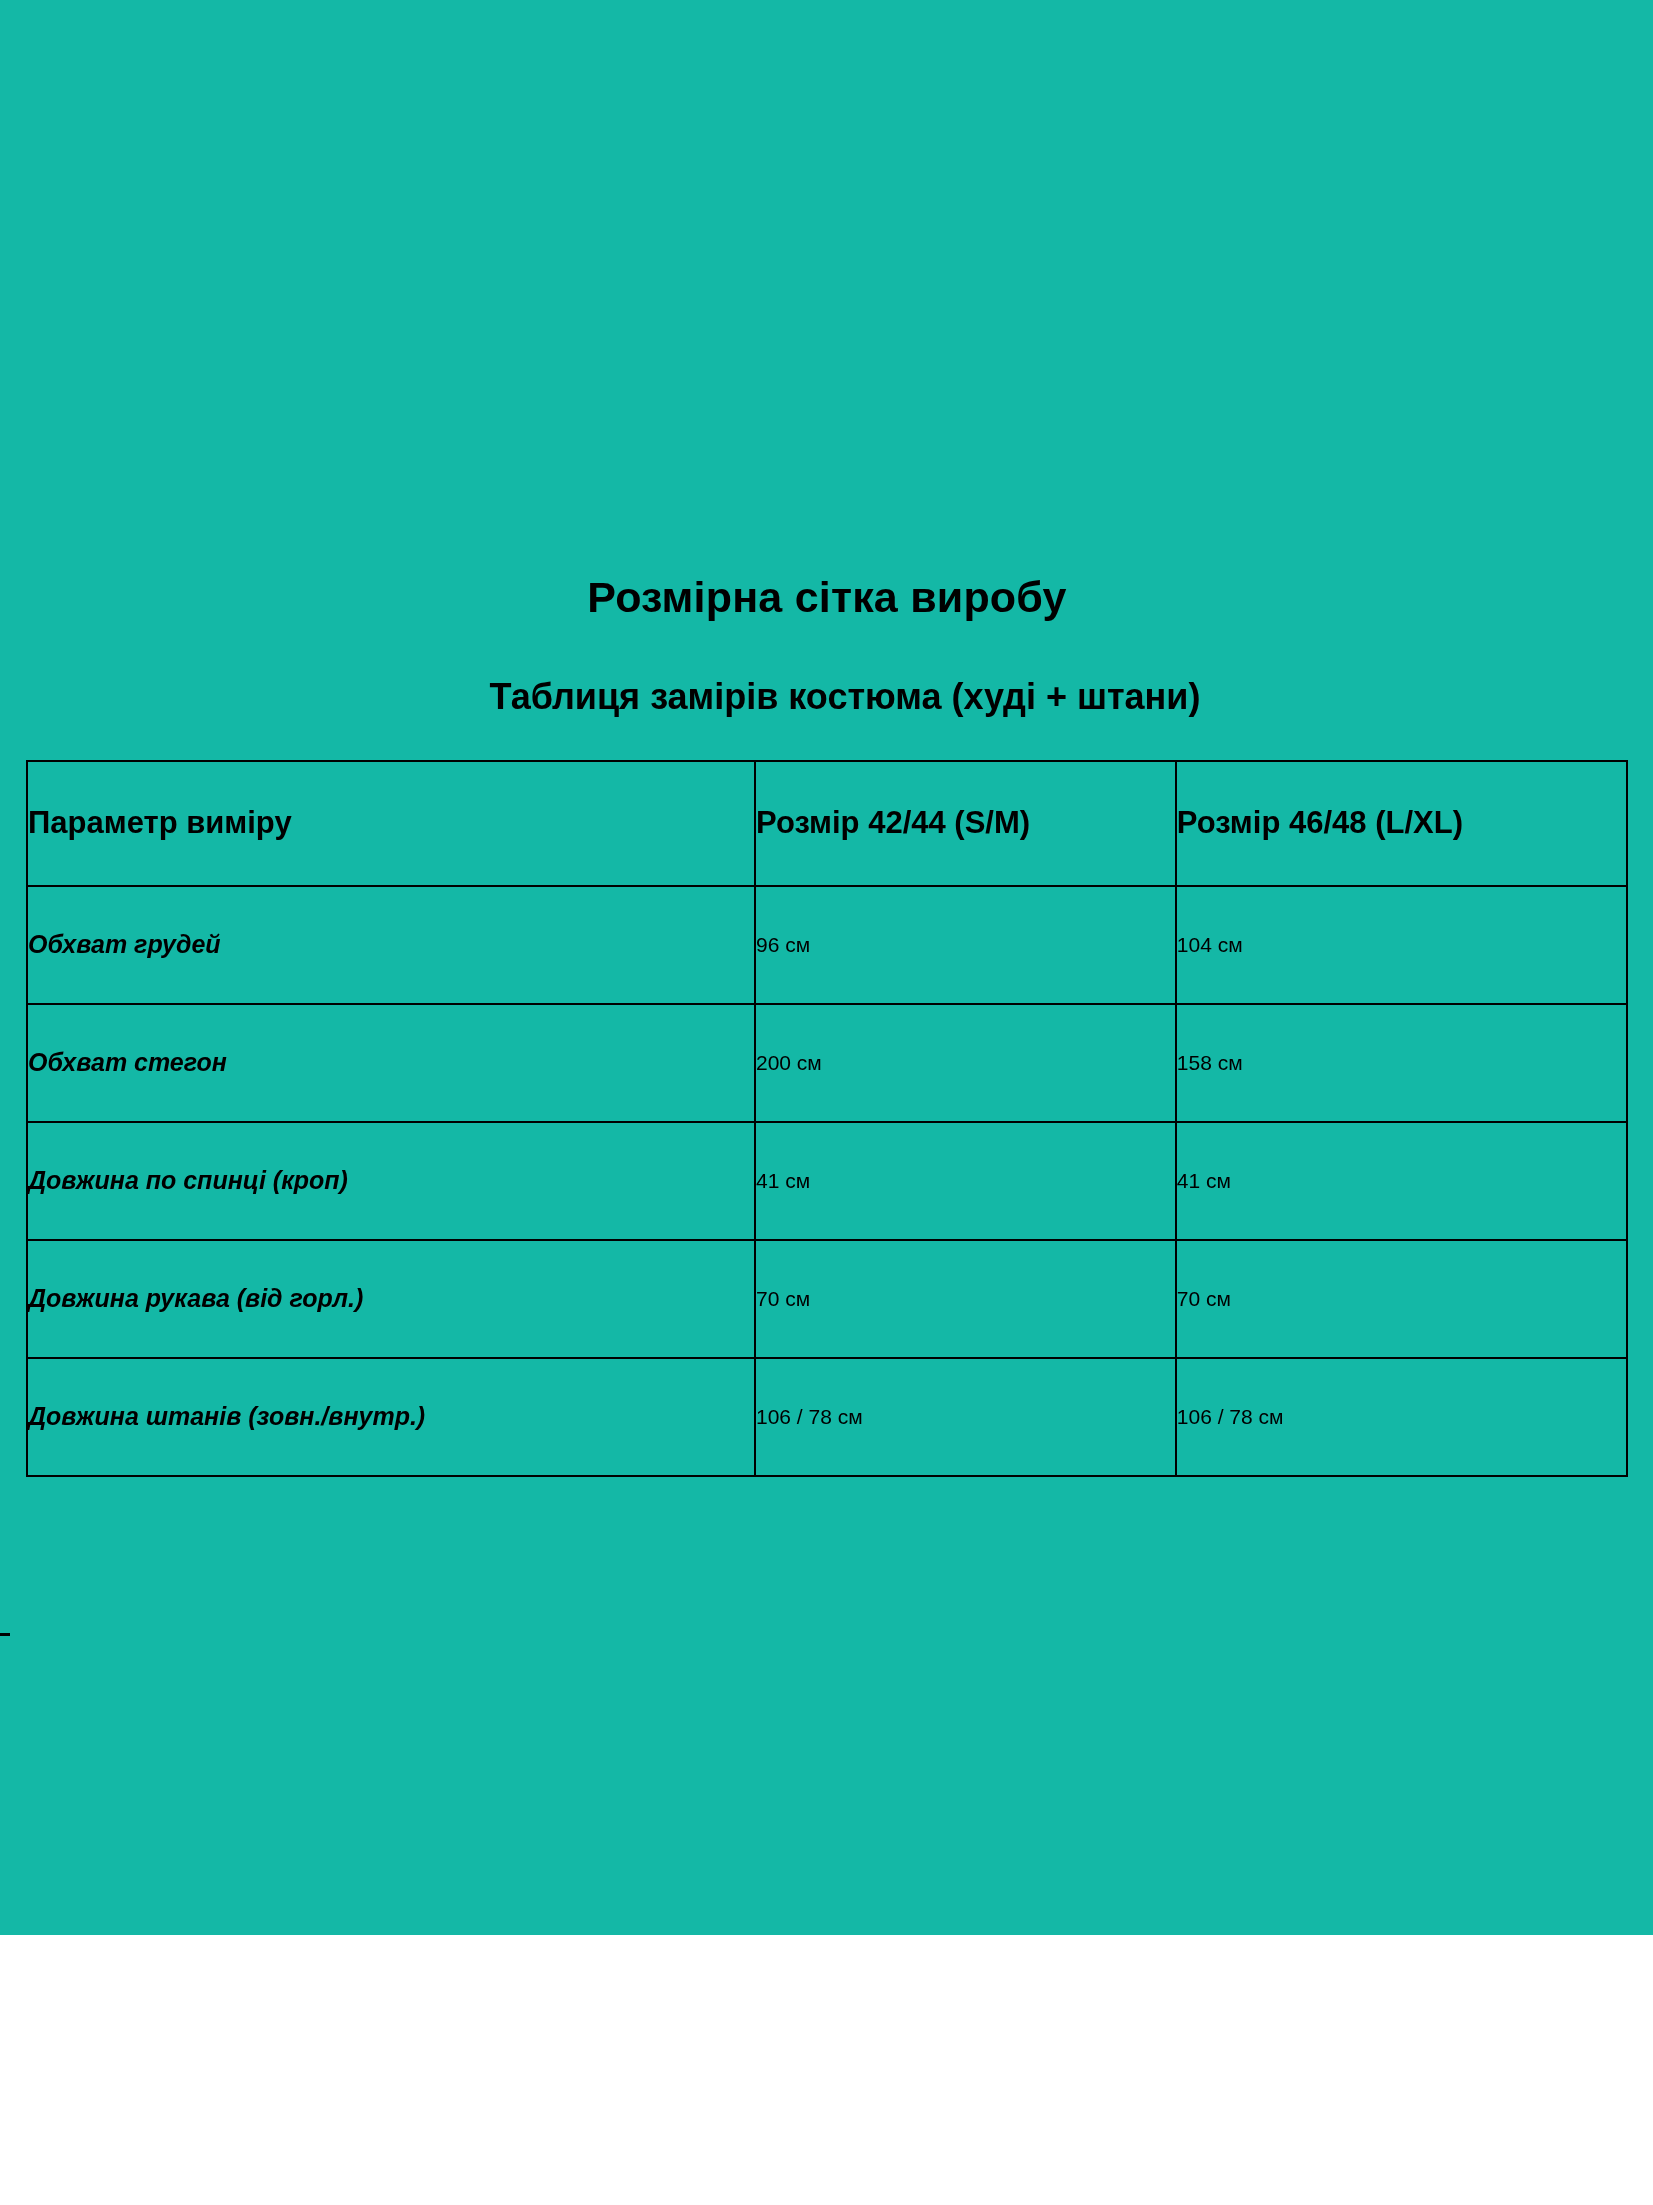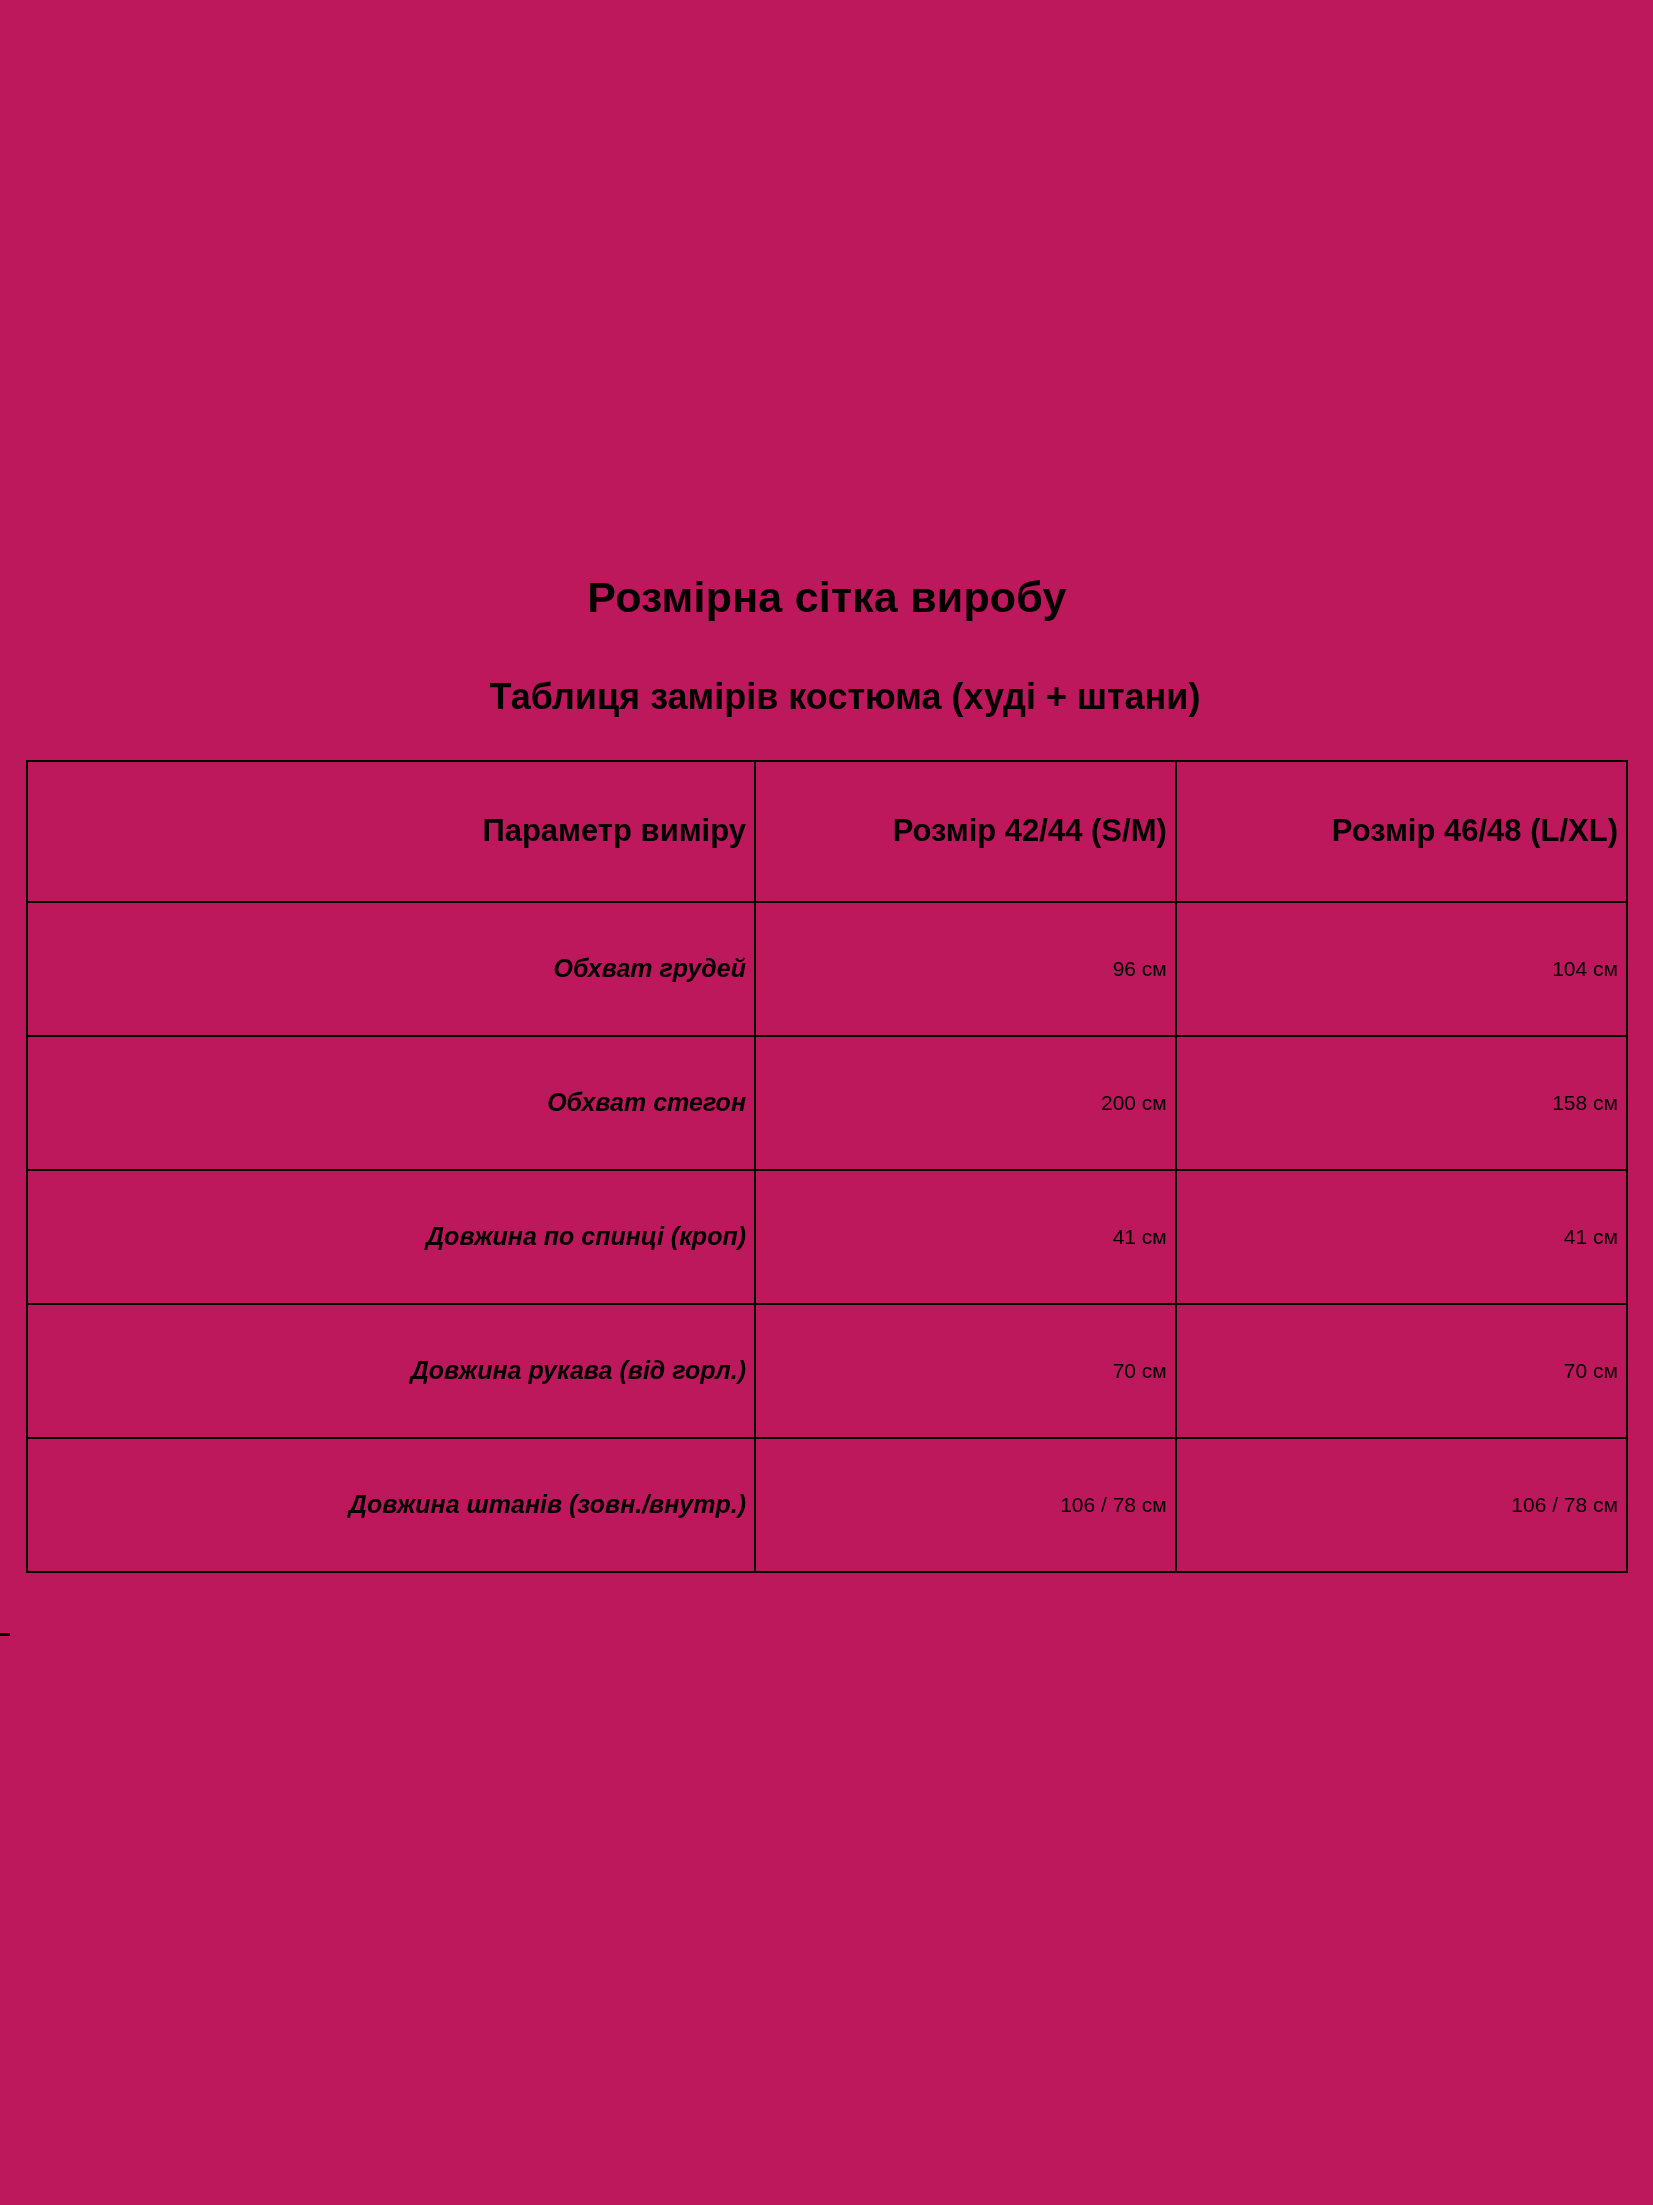--- a/index.html
+++ b/index.html
@@ -13,22 +13,22 @@
     font-family: "Liberation Sans", sans-serif;
     color: #000000;
     position: relative;
     overflow: hidden;
   }
   .page {
     position: absolute;
     left: 0;
     top: 0;
     width: 1654px;
-    height: 2205px;
-    background: #be185d;
+    height: 1935px;
+    background: #14b8a6;
   }
   .content {
     position: absolute;
     left: 0;
     top: 572px;
     width: 1654px;
   }
   .doc-title {
     text-align: center;
     font-size: 43px;
@@ -50,23 +50,23 @@
     width: 1602px;
   }
   table.size-table {
     border-collapse: collapse;
     width: 100%;
     table-layout: fixed;
   }
   table.size-table th,
   table.size-table td {
     border: 2.5px solid #000000;
-    text-align: right;
+    text-align: left;
     vertical-align: middle;
-    padding: 8px;
+    padding: 0;
     height: 116px;
     line-height: 1.25;
   }
   table.size-table th {
     font-size: 31px;
     font-weight: bold;
     height: 123px;
   }
   table.size-table td.param {
     font-size: 25px;

